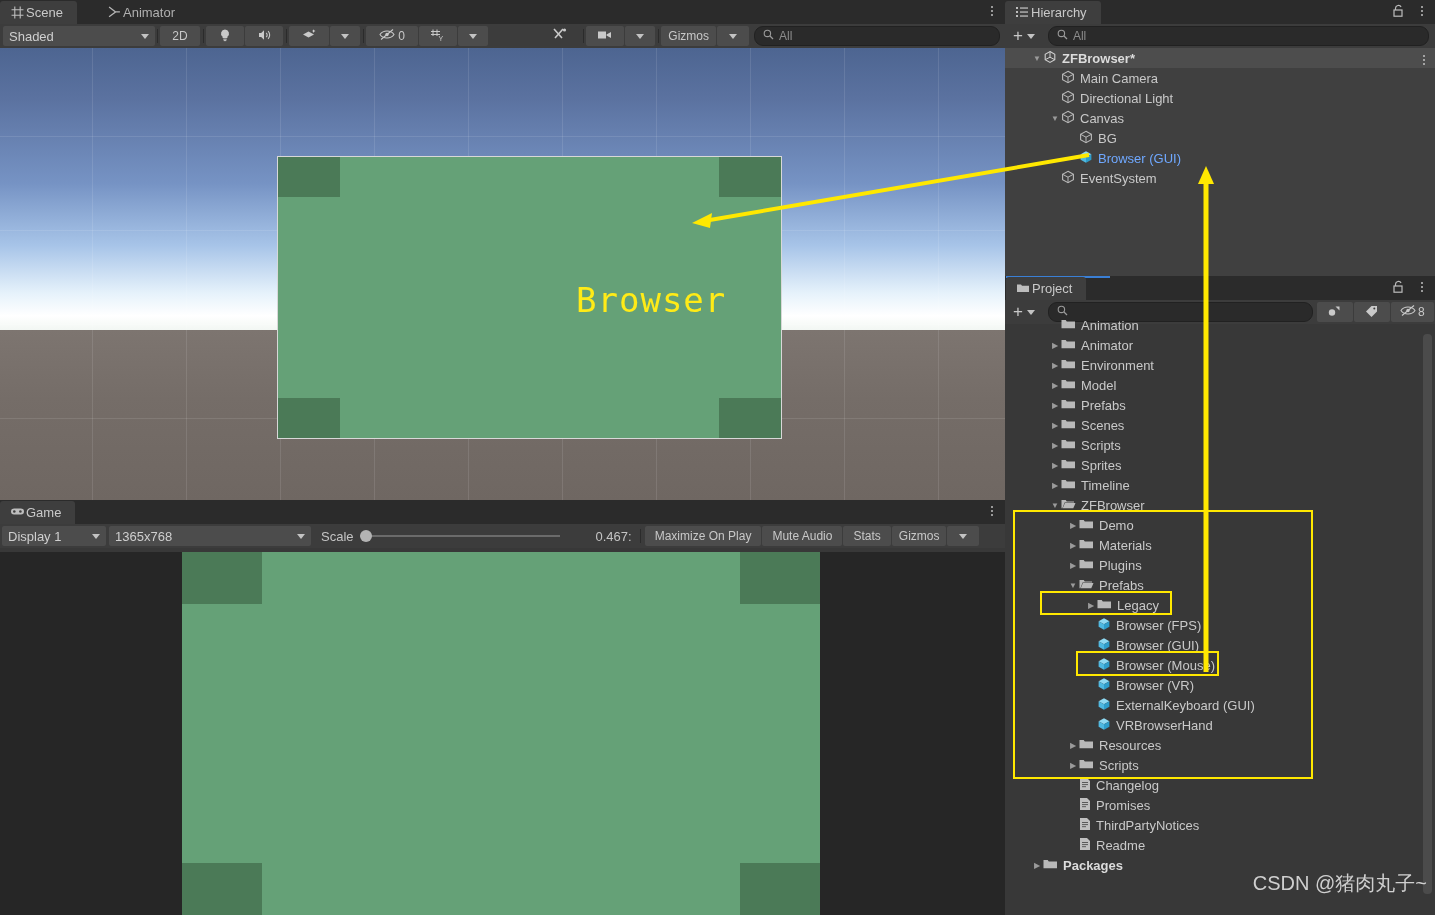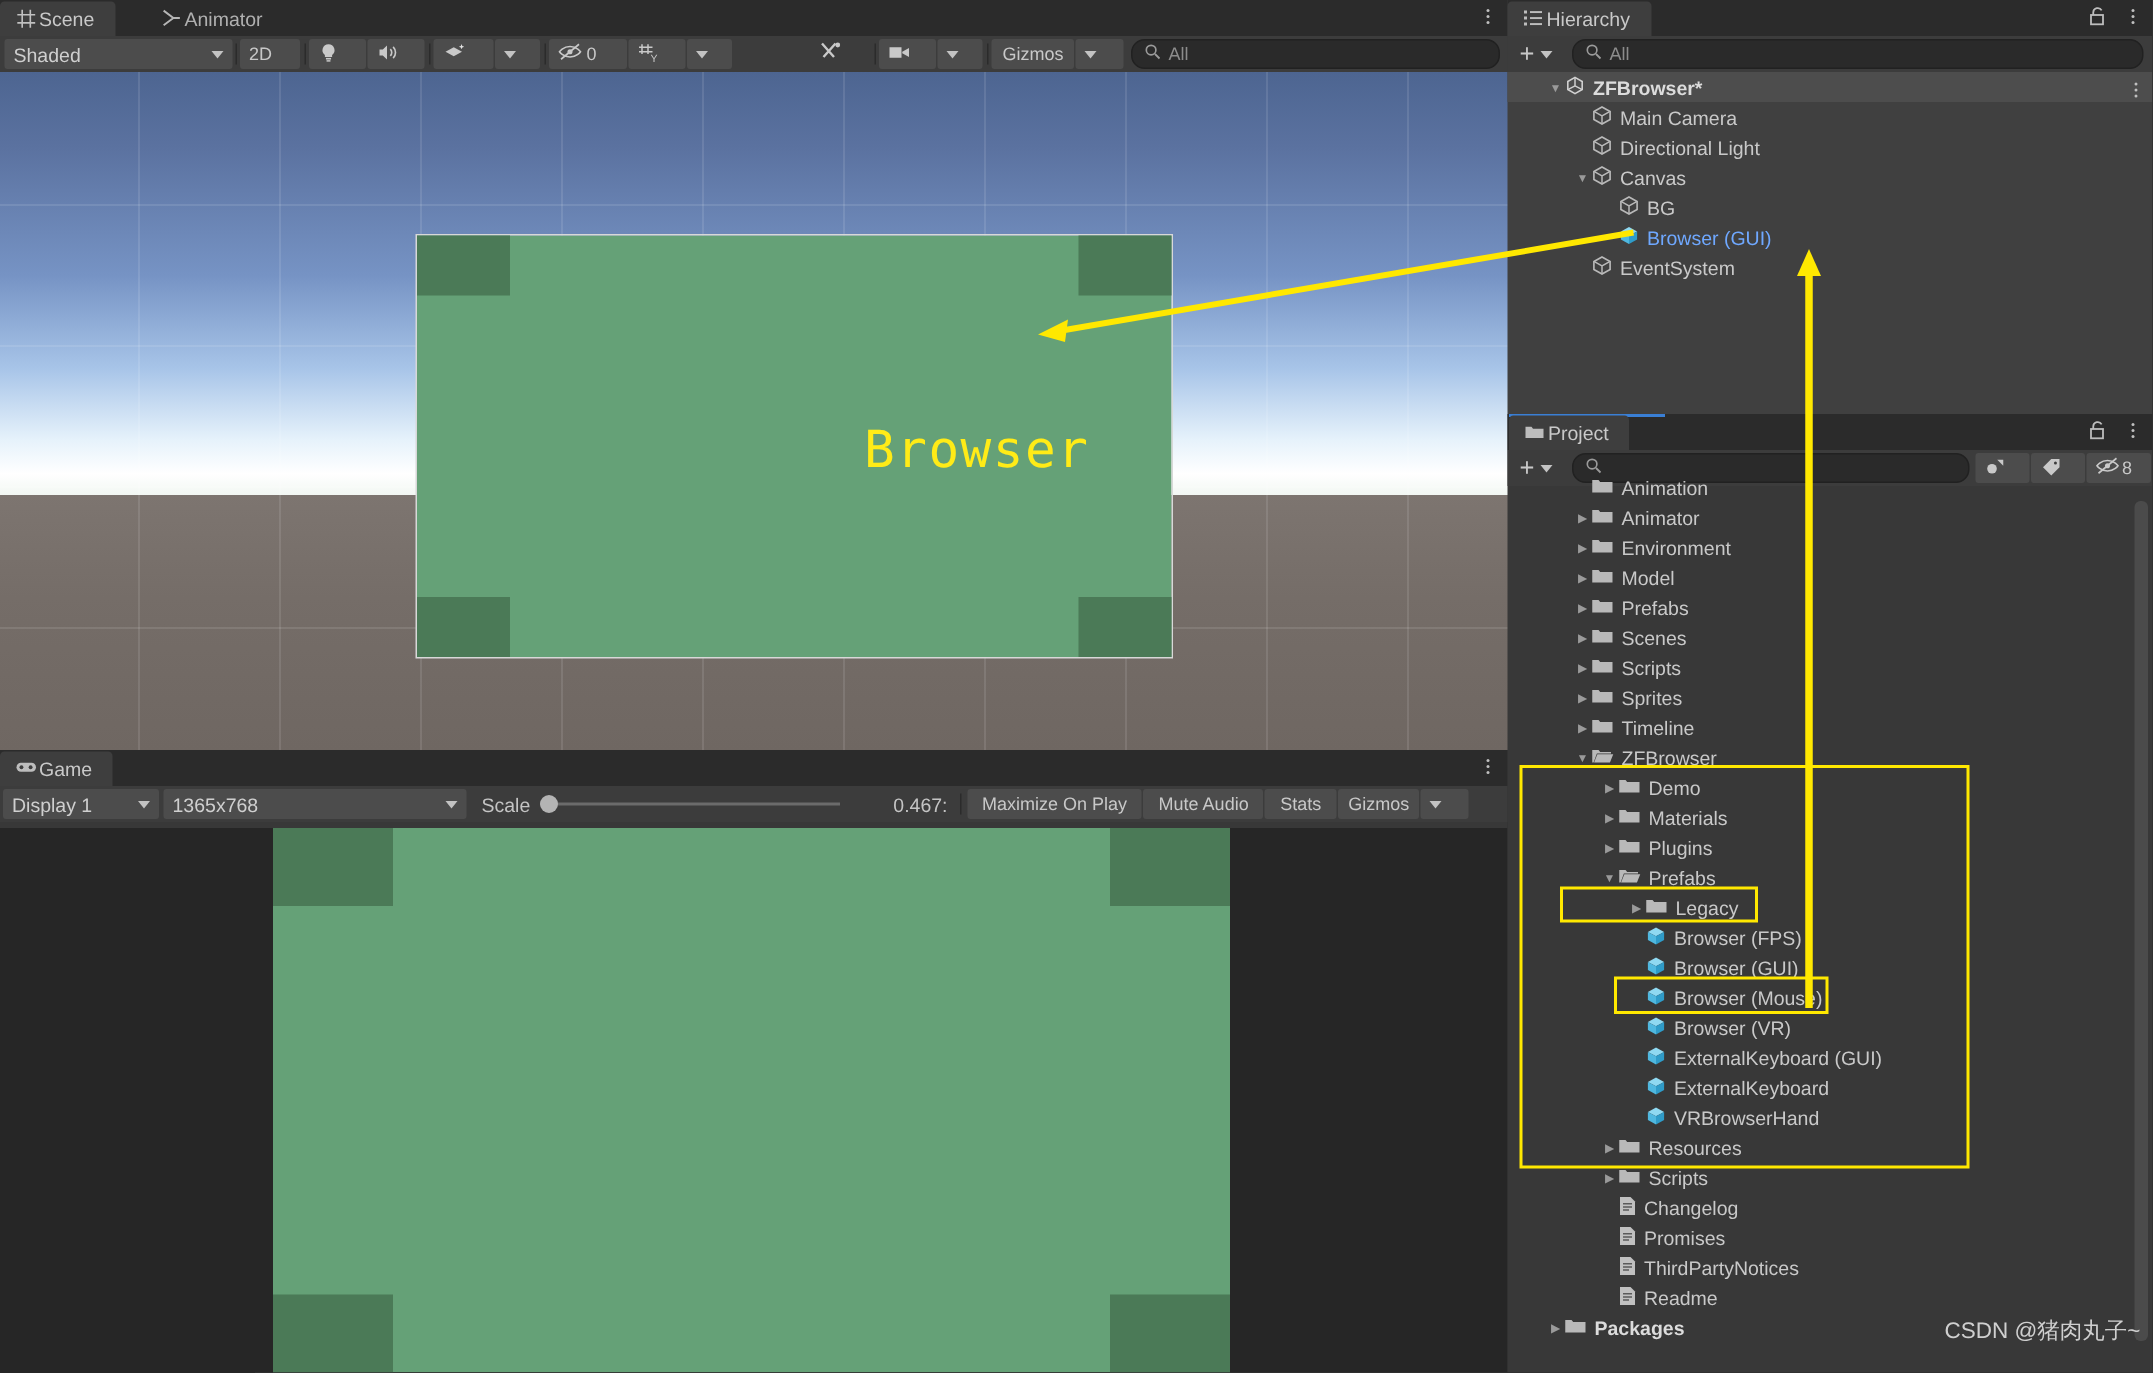--- a/index.html
+++ b/index.html
@@ -11,21 +11,21 @@
   
   .panel{position:absolute;background:#383838;}
   .tabstrip{position:absolute;left:0;top:0;height:24px;width:100%;background:#2b2b2b;}
   .tab{position:absolute;top:1px;height:23px;display:flex;align-items:center;
        gap:2px;padding:0 14px 0 10px;background:#3e3e3e;color:#c9c9c9;font-size:13px;
        border-top-left-radius:3px;border-top-right-radius:3px;}
   .tab.inactive{background:transparent;color:#b0b0b0;}
   .tab .ticon{display:inline-block;width:14px;height:14px;line-height:14px;text-align:center;
        font-size:12px;color:#b8b8b8;}
   .toolbar{position:absolute;height:24px;background:#3c3c3c;display:flex;align-items:center;}
-  .tbtn{height:20px;display:flex;align-items:center;
+  .tbtn{height:20px;display:flex;align-items:center;justify-content:center;
         padding:0 6px;background:#4c4c4c;color:#c8c8c8;font-size:12px;
         border-radius:2px;margin-right:1px;}
   .tbtn.flat{background:transparent;}
   .sep{width:1px;height:14px;background:#2b2b2b;margin:0 2px;}
   .caret{display:inline-block;width:0;height:0;border-left:4px solid transparent;
          border-right:4px solid transparent;border-top:5px solid #c3c3c3;margin-left:4px;}
   .dropdown{height:20px;display:flex;align-items:center;justify-content:space-between;
             background:#4c4c4c;border-radius:2px;padding:0 6px;font-size:13px;color:#cfcfcf;}
   .searchbox{height:18px;display:flex;align-items:center;gap:5px;background:#2a2a2a;
              border:1px solid #212121;border-radius:9px;padding:0 8px;color:#8c8c8c;font-size:12px;}
@@ -70,21 +70,21 @@
   #hierList{position:absolute;left:0;top:48px;width:430px;}
   #proj{position:absolute;left:1005px;top:276px;width:430px;height:639px;background:#383838;}
   #projList{position:absolute;left:0;top:39px;width:414px;}
   .indent0{padding-left:26px;} .indent1{padding-left:44px;} .indent2{padding-left:62px;}
   .indent3{padding-left:80px;}
 
   
   .ann{position:absolute;pointer-events:none;}
   .hlbox{position:absolute;border:2px solid #ffe800;pointer-events:none;}
   .scrollv{position:absolute;width:9px;background:#4b4b4b;border-radius:4px;}
-  .watermark{position:absolute;right:8px;bottom:18px;color:#cfcfcf;font-size:15px;}
+  .watermark{position:absolute;right:8px;bottom:18px;color:#cfcfcf;font-size:20px;}
 </style>
 </head>
 <body>
 
 <div id="root">
 
   <div class="panel" id="scenePanel" style="left:0;top:0;width:1005px;height:500px;">
 
     <div class="tabstrip">
       <div class="tab" style="left:0;">
@@ -627,29 +627,20 @@
             </svg></span>
           <span class="lbl">ExternalKeyboard (GUI)</span>
         </div>
         <div class="row indent3">
           <span class="tri none"></span>
           <span class="rowicon"><svg width="14" height="14" viewBox="0 0 14 14">
               <path d="M7 1.3 12.4 4.3 7 7.2 1.6 4.3z" fill="#8fd9f2"></path>
               <path d="M1.6 4.3 7 7.2v5.5L1.6 9.7z" fill="#4fb8e0"></path>
               <path d="M12.4 4.3 7 7.2v5.5l5.4-3z" fill="#2f9cc9"></path>
             </svg></span>
-          <span class="lbl">ExternalKeyboard</span>
-        </div>
-        <div class="row indent3">
-          <span class="tri none"></span>
-          <span class="rowicon"><svg width="14" height="14" viewBox="0 0 14 14">
-              <path d="M7 1.3 12.4 4.3 7 7.2 1.6 4.3z" fill="#8fd9f2"></path>
-              <path d="M1.6 4.3 7 7.2v5.5L1.6 9.7z" fill="#4fb8e0"></path>
-              <path d="M12.4 4.3 7 7.2v5.5l5.4-3z" fill="#2f9cc9"></path>
-            </svg></span>
           <span class="lbl">VRBrowserHand</span>
         </div>
         <div class="row indent2">
           <span class="tri">▶</span>
           <span class="rowicon"><svg width="15" height="12" viewBox="0 0 15 12">
               <path d="M0.5 2h4.2l1.1 1.4H14V10.3H0.5z" fill="#b9b9b9"></path>
             </svg></span>
           <span class="lbl">Resources</span>
         </div>
         <div class="row indent2">

